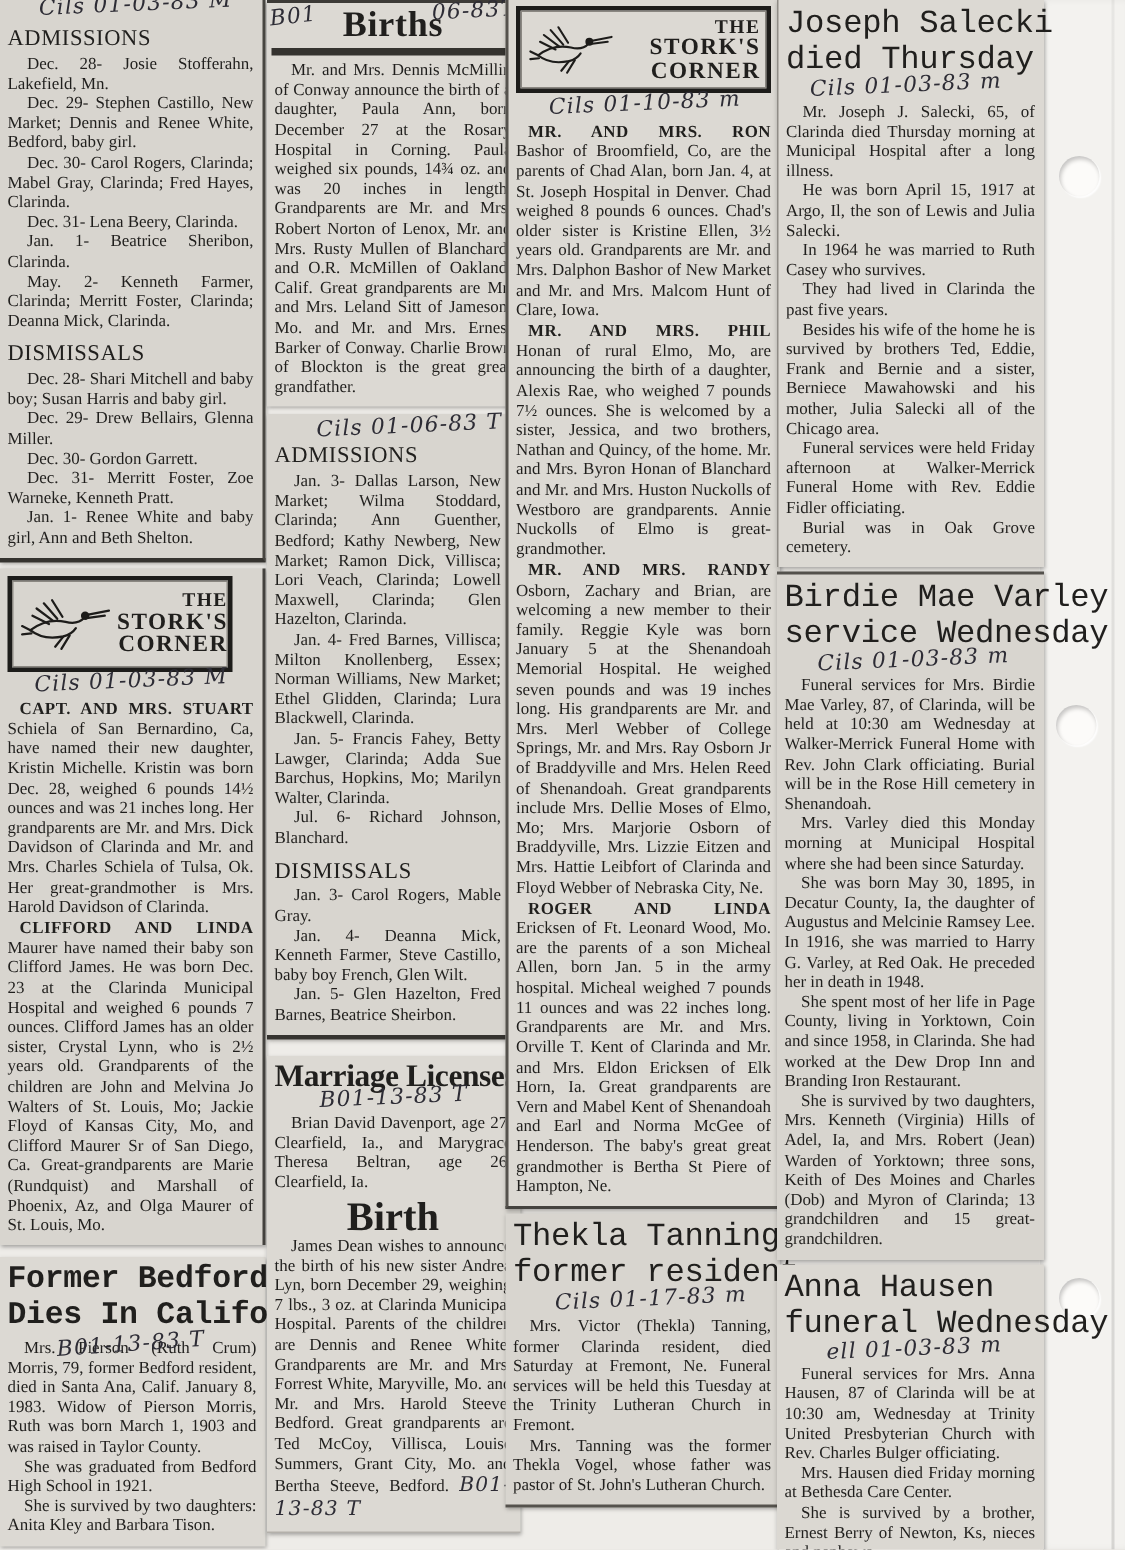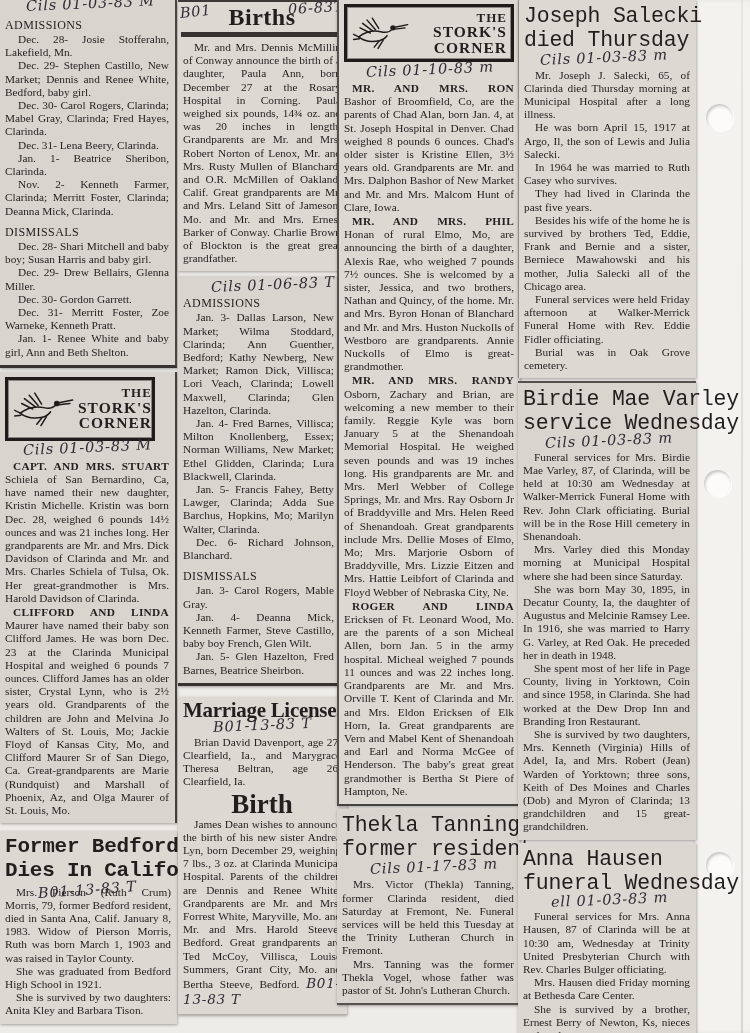--- a/index.html
+++ b/index.html
@@ -30,21 +30,21 @@
 
   .clip {
     position:relative; background:#d8d5cf; padding:3px 6px 6px 5px;
     box-shadow: 0 1px 3px rgba(0,0,0,.22), 1px 1px 2px rgba(0,0,0,.12);
     font-size:11.3px; line-height:1.17;
   }
   .clip.lighter { background:#dcd9d3; }
 
   .log-entry { text-indent:13px; text-align:justify; }
   .news-p    { text-indent:11px; text-align:justify; }
-  .section-head { font-size:12px; letter-spacing:.4px; margin:7px 0 1px; font-weight:400; }
+  .section-head { font-size:15px; letter-spacing:.4px; margin:7px 0 1px; font-weight:400; }
   .first-head { margin-top:2px; }
 
   .storks-item { margin-top:1px; }
   .lead { font-weight:700; letter-spacing:.3px; text-indent:8px;
           text-align:justify; text-align-last:justify; }
   .cont { text-align:justify; }
 
   
   .head-serif-xl { font-weight:700; font-size:24px; line-height:1.0; text-align:center; letter-spacing:.5px; }
   .head-serif-lg { font-weight:700; font-size:27px; line-height:1.0; text-align:center; }
@@ -124,21 +124,21 @@
     <div class="clip clipA">
       <span class="hand">Cils 01-03-83 M</span>
       <h3 class="section-head first-head">ADMISSIONS</h3>
       <div>
 
       <p class="log-entry">Dec. 28- Josie Stofferahn, Lakefield, Mn.</p>
           <p class="log-entry">Dec. 29- Stephen Castillo, New Market; Dennis and Renee White, Bedford, baby girl.</p>
           <p class="log-entry">Dec. 30- Carol Rogers, Clarinda; Mabel Gray, Clarinda; Fred Hayes, Clarinda.</p>
           <p class="log-entry">Dec. 31- Lena Beery, Clarinda.</p>
           <p class="log-entry">Jan. 1- Beatrice Sheribon, Clarinda.</p>
-          <p class="log-entry">Nov. 2- Kenneth Farmer, Clarinda; Merritt Foster, Clarinda; Deanna Mick, Clarinda.</p>
+          <p class="log-entry">May. 2- Kenneth Farmer, Clarinda; Merritt Foster, Clarinda; Deanna Mick, Clarinda.</p>
         </div>
       <h3 class="section-head">DISMISSALS</h3>
       <div>
 
       <p class="log-entry">Dec. 28- Shari Mitchell and baby boy; Susan Harris and baby girl.</p>
           <p class="log-entry">Dec. 29- Drew Bellairs, Glenna Miller.</p>
           <p class="log-entry">Dec. 30- Gordon Garrett.</p>
           <p class="log-entry">Dec. 31- Merritt Foster, Zoe Warneke, Kenneth Pratt.</p>
           <p class="log-entry">Jan. 1- Renee White and baby girl, Ann and Beth Shelton.</p>
         </div>
@@ -206,21 +206,21 @@
     </div>
 
     <div class="clip clipE">
       <span class="hand">Cils 01-06-83 T</span>
       <h3 class="section-head first-head">ADMISSIONS</h3>
       <div>
 
       <p class="log-entry">Jan. 3- Dallas Larson, New Market; Wilma Stoddard, Clarinda; Ann Guenther, Bedford; Kathy Newberg, New Market; Ramon Dick, Villisca; Lori Veach, Clarinda; Lowell Maxwell, Clarinda; Glen Hazelton, Clarinda.</p>
           <p class="log-entry">Jan. 4- Fred Barnes, Villisca; Milton Knollenberg, Essex; Norman Williams, New Market; Ethel Glidden, Clarinda; Lura Blackwell, Clarinda.</p>
           <p class="log-entry">Jan. 5- Francis Fahey, Betty Lawger, Clarinda; Adda Sue Barchus, Hopkins, Mo; Marilyn Walter, Clarinda.</p>
-          <p class="log-entry">Dec. 6- Richard Johnson, Blanchard.</p>
+          <p class="log-entry">Jul. 6- Richard Johnson, Blanchard.</p>
         </div>
       <h3 class="section-head">DISMISSALS</h3>
       <div>
 
       <p class="log-entry">Jan. 3- Carol Rogers, Mable Gray.</p>
           <p class="log-entry">Jan. 4- Deanna Mick, Kenneth Farmer, Steve Castillo, baby boy French, Glen Wilt.</p>
           <p class="log-entry">Jan. 5- Glen Hazelton, Fred Barnes, Beatrice Sheirbon.</p>
         </div>
     </div>
 

